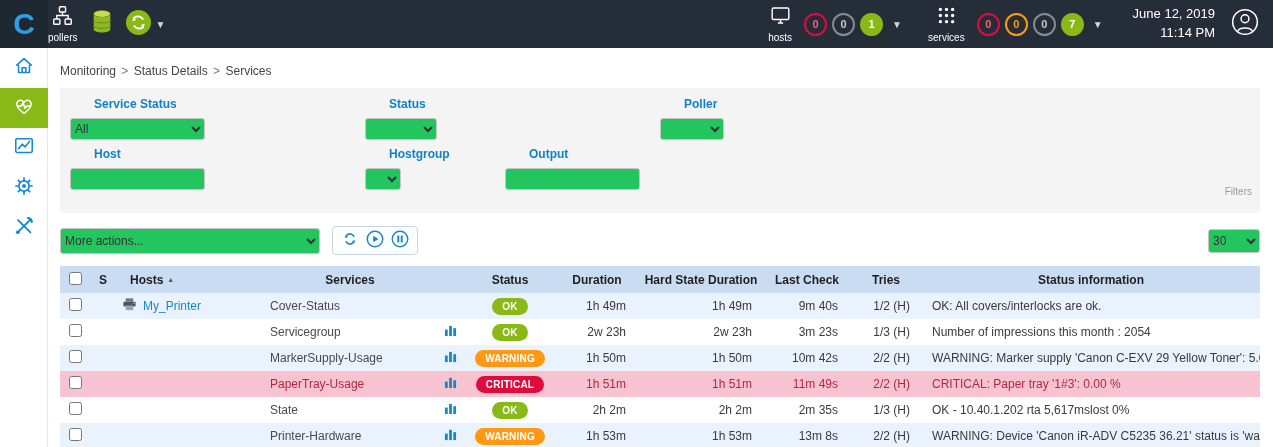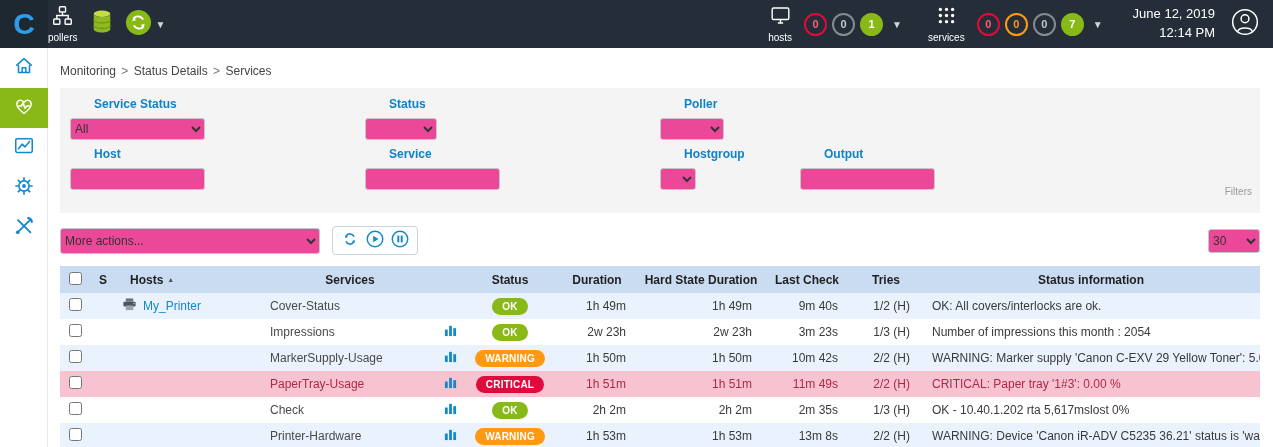--- a/index.html
+++ b/index.html
@@ -41,21 +41,21 @@
   .breadcrumb{padding:16px 0 0 12px;font-size:12px;color:#444;}
   .bc-item{cursor:pointer;color:#444;}
   .bc-sep{color:#777;padding:0 2px;}
 
   .filterpanel{margin:10px 13px 0 12px;background:#F4F4F4;padding:9px 10px 16px 10px;position:relative;}
   .f-row{display:flex;margin-bottom:7px;}
   .f-row:last-child{margin-bottom:0;}
   .f-cell{display:flex;flex-direction:column;}
   .f-cell .flabel{color:var(--label);font-weight:bold;font-size:12px;margin-bottom:7px;margin-left:24px;}
   .w1{width:295px;}.w2{width:295px;}.w3{width:140px;}.w4{width:153px;}
-  select,input[type=text]{font-family:"Liberation Sans",sans-serif;font-size:12px;height:22px;border:1px solid #c6c6c6;background:#ec4899;border-radius:3px;color:#333;}
+  select,input[type=text]{font-family:"Liberation Sans",sans-serif;font-size:12px;height:22px;border:1px solid #c6c6c6;background:#22c55e;border-radius:3px;color:#333;}
   .sel-lg{width:135px;}.sel-md{width:72px;}.sel-sm{width:64px;}.sel-xs{width:36px;}
   .inp{width:135px;padding:0 5px;height:26px;}
   .filters-tag{position:absolute;right:8px;bottom:16px;font-size:10px;color:#9a9a9a;}
 
   .toolbar{margin:13px 13px 0 12px;display:flex;align-items:center;}
   .sel-actions{width:260px;height:26px;}
   .icon-group{margin-left:12px;border:1px solid #c9d4e2;border-radius:4px;background:#fff;padding:3px 8px;display:flex;align-items:center;gap:7px;}
   .icon-btn{display:flex;align-items:center;cursor:pointer;background:none;border:none;padding:0;}
   .tb-right-spacer{flex:1;}
   .sel-pagesize{width:52px;height:24px;}
@@ -171,21 +171,21 @@
           <span class="counter c-red">0</span>
           <span class="counter c-orange">0</span>
           <span class="counter c-gray">0</span>
           <span class="counter c-green-filled">7</span>
         </div>
       <span class="chev">▼</span>
     </div>
 
     <div class="datetime">
       <div>June 12, 2019</div>
-      <div>12:14 PM</div>
+      <div>11:14 PM</div>
     </div>
 
     <div class="useric">
       <span>
         <svg viewBox="0 0 30 30" width="28" height="28" fill="none" stroke="#fff" stroke-width="1.6">
           <circle cx="15" cy="15" r="13.2"></circle>
           <circle cx="15" cy="11.5" r="4.2"></circle>
           <path d="M7 25.5 c1.5 -5.5 14.5 -5.5 16 0"></path>
         </svg>
       </span>
@@ -262,24 +262,20 @@
         <div class="f-cell">
           <span class="flabel">Poller</span>
           <select class="sel-sm">
             <option></option>
           </select>
         </div>
       </div>
       <div class="f-row">
         <div class="f-cell w1">
           <span class="flabel">Host</span>
-          <input type="text" class="inp" value="" style="">
-        </div>
-        <div class="f-cell w2">
-          <span class="flabel">Service</span>
           <input type="text" class="inp" value="" style="">
         </div>
         <div class="f-cell w3">
           <span class="flabel">Hostgroup</span>
           <select class="sel-xs">
             <option></option>
           </select>
         </div>
         <div class="f-cell">
           <span class="flabel">Output</span>
@@ -388,21 +384,21 @@
 
   <tr class="row-white">
     <td class="c-check"><input type="checkbox" style=""></td>
     <td class="c-s"></td>
     <td>
       <span class="hostwrap">
 
         <a class="host-link"></a>
       </span>
     </td>
-    <td><a class="service-link">Impressions</a></td>
+    <td><a class="service-link">Servicegroup</a></td>
     <td class="c-graph">
       <span>
         <svg viewBox="0 0 14 14" width="13" height="13">
           <rect x="1" y="6" width="3" height="7" fill="#1588C9"></rect>
           <rect x="5.5" y="2" width="3" height="11" fill="#1588C9"></rect>
           <rect x="10" y="4.5" width="3" height="8.5" fill="#1588C9"></rect>
         </svg>
       </span>
     </td>
     <td class="c-status"><span class="badge badge-ok">OK</span></td>
@@ -469,21 +465,21 @@
 
   <tr class="row-white">
     <td class="c-check"><input type="checkbox" style=""></td>
     <td class="c-s"></td>
     <td>
       <span class="hostwrap">
 
         <a class="host-link"></a>
       </span>
     </td>
-    <td><a class="service-link">Check</a></td>
+    <td><a class="service-link">State</a></td>
     <td class="c-graph">
       <span>
         <svg viewBox="0 0 14 14" width="13" height="13">
           <rect x="1" y="6" width="3" height="7" fill="#1588C9"></rect>
           <rect x="5.5" y="2" width="3" height="11" fill="#1588C9"></rect>
           <rect x="10" y="4.5" width="3" height="8.5" fill="#1588C9"></rect>
         </svg>
       </span>
     </td>
     <td class="c-status"><span class="badge badge-ok">OK</span></td>

